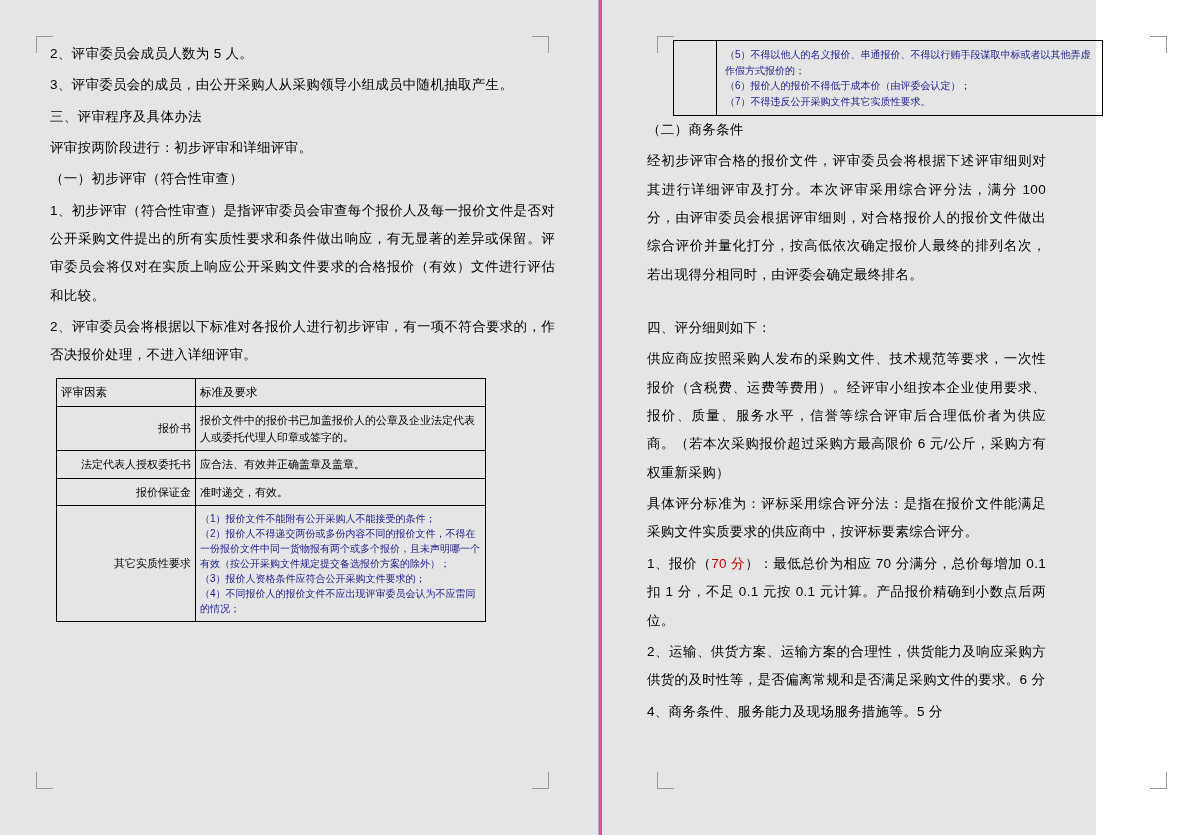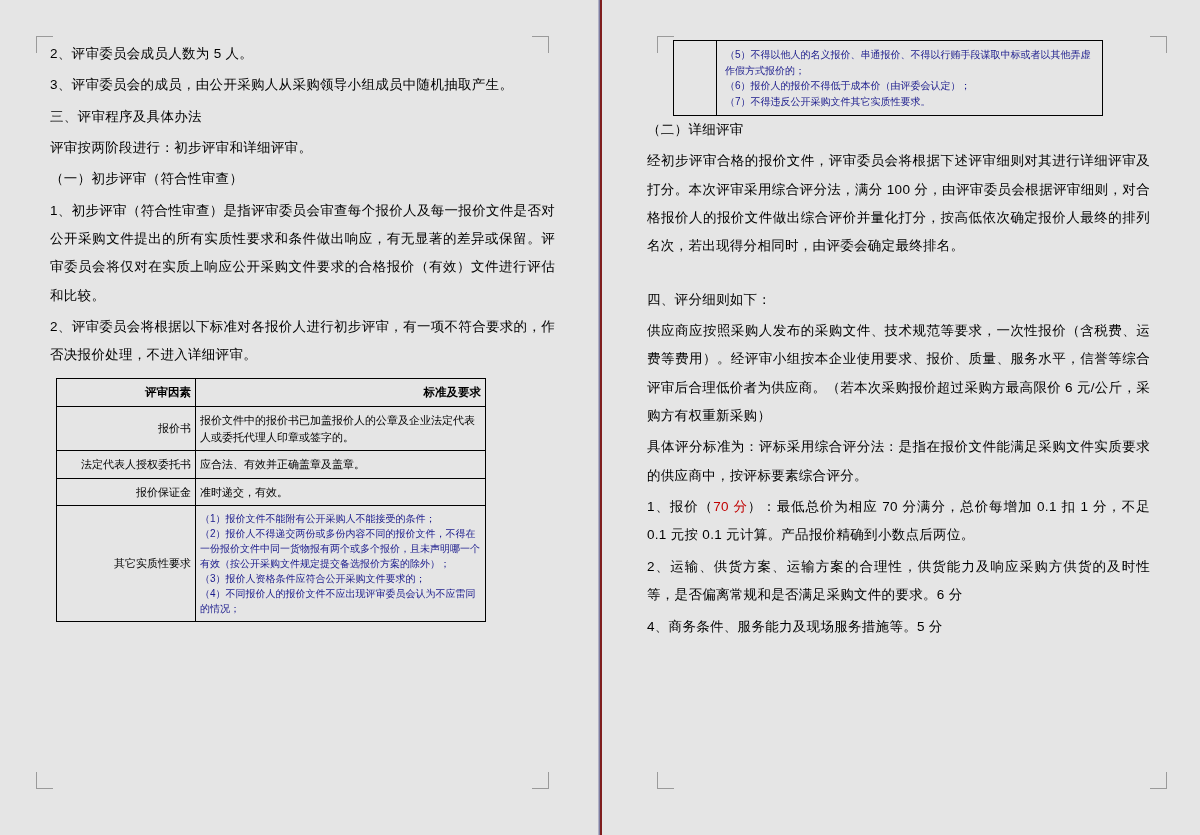--- a/index.html
+++ b/index.html
@@ -24,23 +24,23 @@
     position: relative;
     background: #e5e5e5;
     height: 835px;
     box-sizing: border-box;
   }
   .page-left {
     width: 600px;
     padding: 40px 45px 40px 50px;
   }
   .page-right {
-    width: 600px;
+    width: 496px;
     padding: 40px 50px 20px 45px;
-    border-left: 2px solid #7f1d1d;
+    border-left: 2px solid #ec4899;
   }
   .gutter-shadow {
     position: absolute;
     left: 598px;
     top: 0;
     width: 6px;
     height: 835px;
     background: linear-gradient(to right, #c9c9d8, #2b2b66 45%, #2b2b66 60%, #ffffff);
     opacity: 0.9;
   }
@@ -77,23 +77,22 @@
     table-layout: fixed;
   }
   table.eval-table td, table.eval-table th {
     border: 1px solid #000000;
     padding: 5px 4px;
     vertical-align: middle;
     line-height: 1.5;
     font-weight: normal;
   }
   table.eval-table th {
-    text-align: right;
+    text-align: left;
     font-size: 11.5px;
-    font-weight: bold;
   }
   .col-factor { width: 130px; text-align: right; }
   .col-std { text-align: center; }
   .cell-center { text-align: left; }
   .small-blue {
     color: #1a1a8c;
     font-size: 10px;
     line-height: 1.55;
     text-align: left;
   }
@@ -187,21 +186,21 @@
         <td class="small-blue">
           <div>（5）不得以他人的名义报价、串通报价、不得以行贿手段谋取中标或者以其他弄虚作假方式报价的；</div>
           <div>（6）报价人的报价不得低于成本价（由评委会认定）；</div>
           <div>（7）不得违反公开采购文件其它实质性要求。</div>
         </td>
       </tr>
     </tbody>
       </table>
 
     <div class="body-text">
-      <p class="heading">（二）详细评审</p>
+      <p class="heading">（二）商务条件</p>
       <p class="para">经初步评审合格的报价文件，评审委员会将根据下述评审细则对其进行详细评审及打分。本次评审采用综合评分法，满分 100 分，由评审委员会根据评审细则，对合格报价人的报价文件做出综合评价并量化打分，按高低依次确定报价人最终的排列名次，若出现得分相同时，由评委会确定最终排名。</p>
       <div class="spacer-md"></div>
       <p class="heading">四、评分细则如下：</p>
       <p class="para">供应商应按照采购人发布的采购文件、技术规范等要求，一次性报价（含税费、运费等费用）。经评审小组按本企业使用要求、报价、质量、服务水平，信誉等综合评审后合理低价者为供应商。（若本次采购报价超过采购方最高限价 6 元/公斤，采购方有权重新采购）</p>
       <p class="para">具体评分标准为：评标采用综合评分法：是指在报价文件能满足采购文件实质要求的供应商中，按评标要素综合评分。</p>
       <p class="para"><span>1、报价（</span><span class="red-num">70 分</span><span>）：最低总价为相应 70 分满分，总价每增加 0.1 扣 1 分，不足 0.1 元按 0.1 元计算。产品报价精确到小数点后两位。</span></p>
       <p class="para">2、运输、供货方案、运输方案的合理性，供货能力及响应采购方供货的及时性等，是否偏离常规和是否满足采购文件的要求。6 分</p>
       <p class="para">4、商务条件、服务能力及现场服务措施等。5 分</p>
     </div>
   </div>

